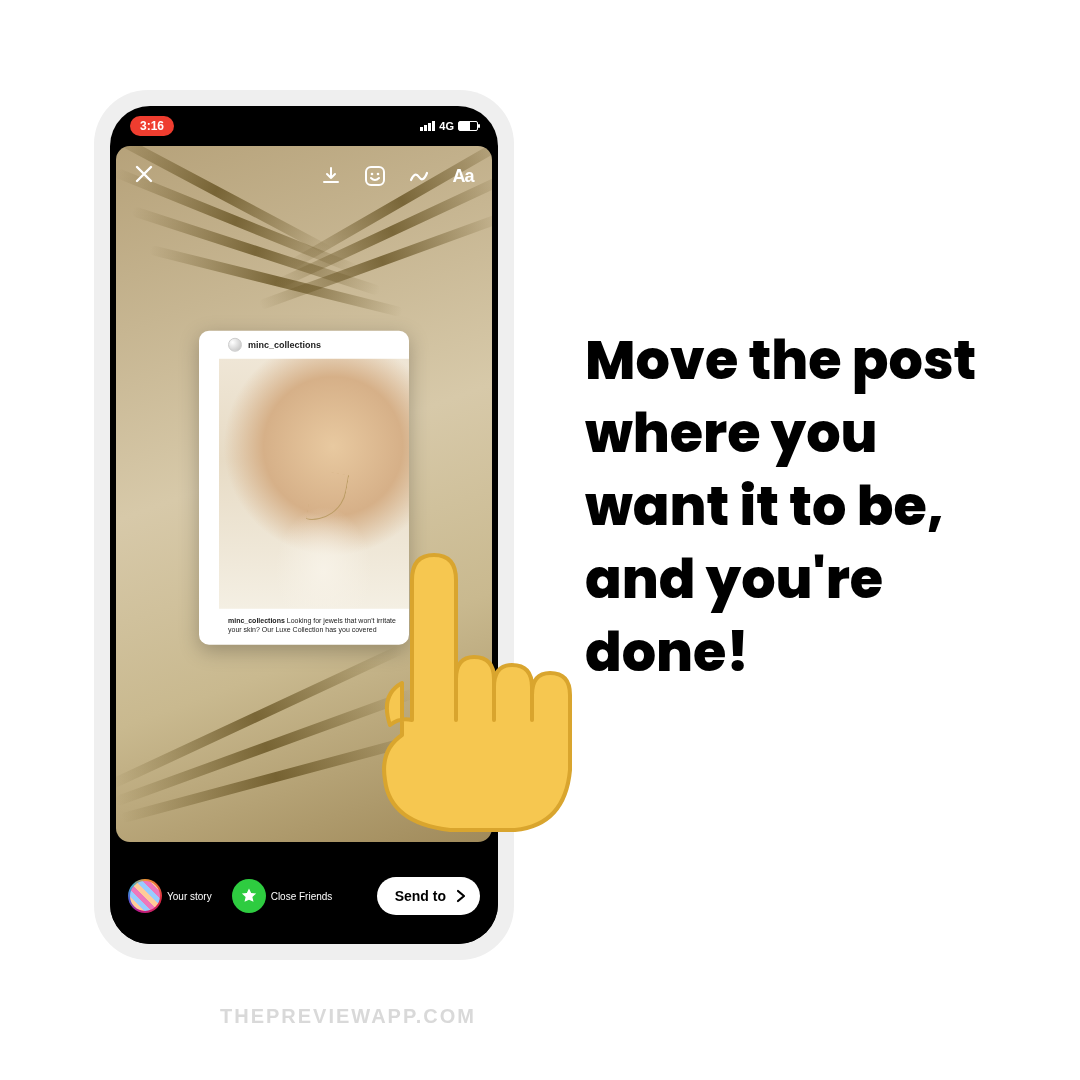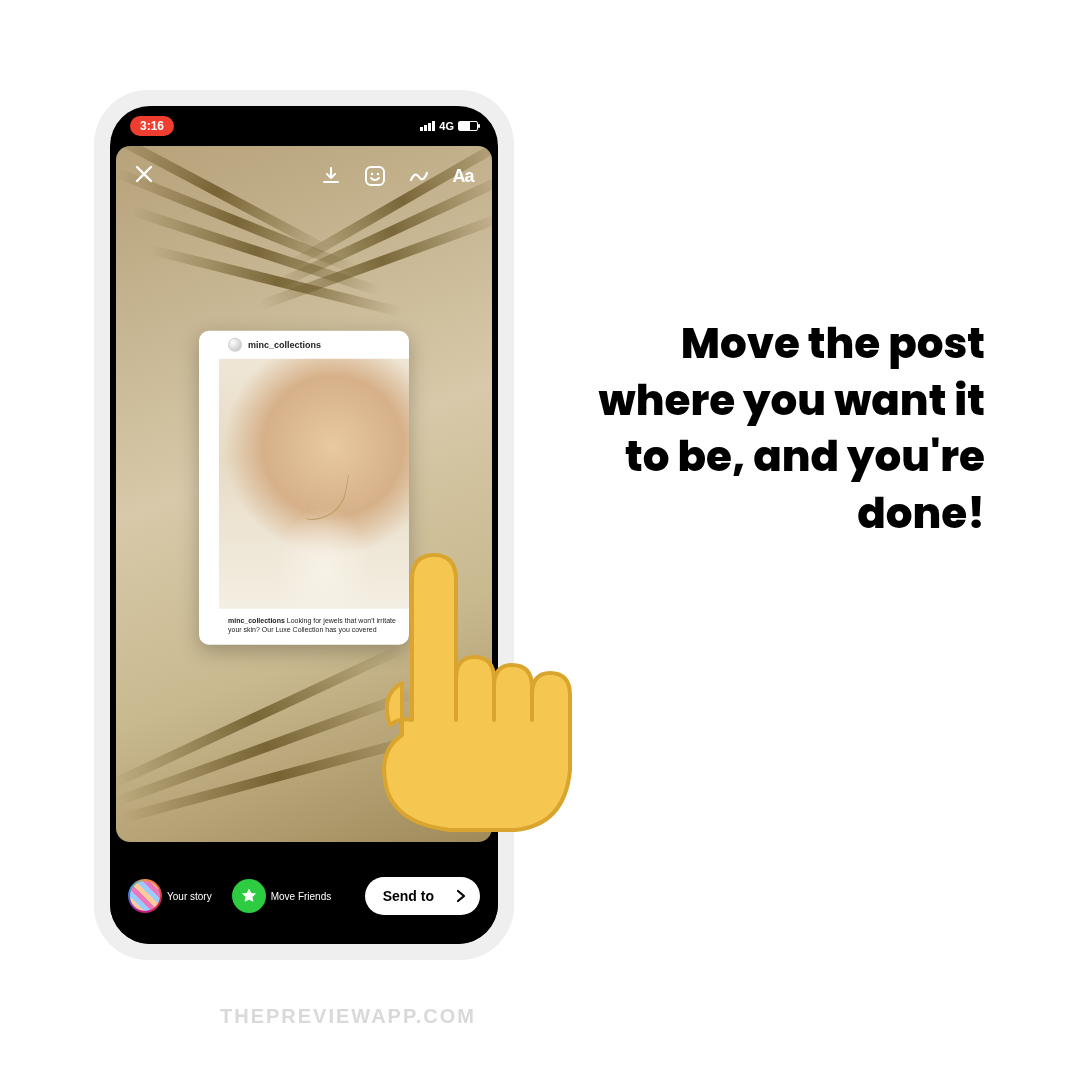--- a/index.html
+++ b/index.html
@@ -220,47 +220,46 @@
     display:block; width:100%; height:100%; border-radius:50%;
     background: repeating-linear-gradient(45deg,#e7b 0 5px,#fc9 5px 10px,#9cf 10px 15px);
   }
   .circle.cf { background:#2ecc40; color:#fff; font-size:18px; }
   .sendto {
     margin-left:auto;
     background:#fff;
     border-radius: 22px;
     height:38px;
     padding: 0 12px 0 18px;
-    display:flex; align-items:center; gap:20px;
+    display:flex; align-items:center; gap:8px;
     font-size:14px; font-weight:600; color:#000;
   }
 
   
   .hand {
     position:absolute;
     left: 330px;
     top: 545px;
     width: 270px;
     height: 300px;
     z-index: 60;
     pointer-events:none;
   }
 
   
   .caption {
     position:absolute;
     left: 585px;
-    top: 316px;
+    top: 324px;
     width: 400px;
     font-weight: 800;
-    font-size: 42px;
+    font-size: 54px;
     line-height: 1.35;
     color:#000;
     font-family: "Poppins", -apple-system, BlinkMacSystemFont, "Segoe UI", Helvetica, Arial, sans-serif;
-    text-align: right;
   }
 
   .watermark {
     position:absolute;
     left:220px;
     bottom:52px;
     font-size:20px;
     font-weight:700;
     letter-spacing:2px;
     color:#d9d9d9;
@@ -351,21 +350,21 @@
             <i></i>
           </div>
         <span>Your story</span>
       </div>
       <div class="action">
         <div class="circle cf">
           <svg width="18" height="18" viewBox="0 0 24 24">
               <path fill="#fff" d="M12 2l2.9 6 6.6.6-5 4.6 1.5 6.5L12 16.9 6 19.7l1.5-6.5-5-4.6 6.6-.6z"></path>
             </svg>
         </div>
-        <span>Move Friends</span>
+        <span>Close Friends</span>
       </div>
       <div class="sendto">
         <span>Send to</span>
         <svg width="14" height="14" viewBox="0 0 14 14">
             <path d="M4 2 L10 7 L4 12" stroke="#000" stroke-width="2.2" fill="none" stroke-linecap="round" stroke-linejoin="round"></path>
           </svg>
       </div>
     </div>
 
   </div>

